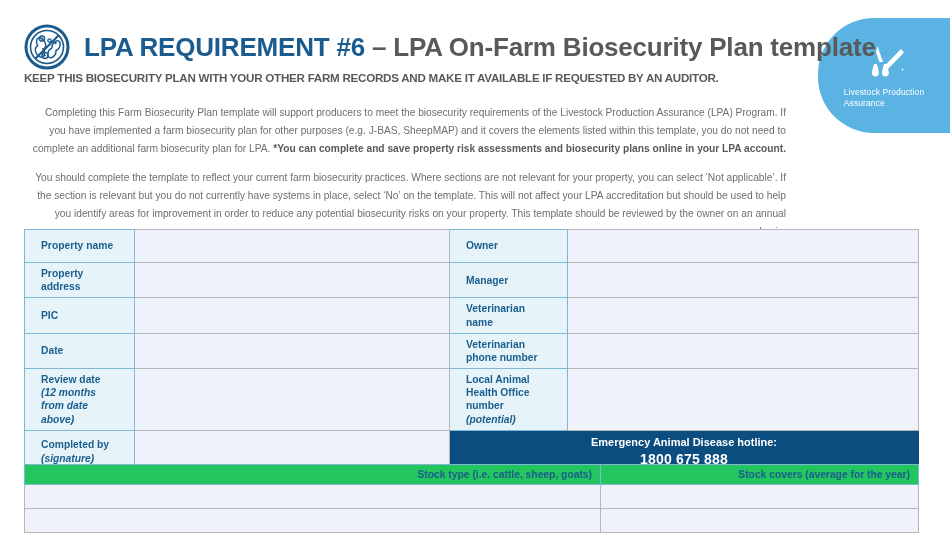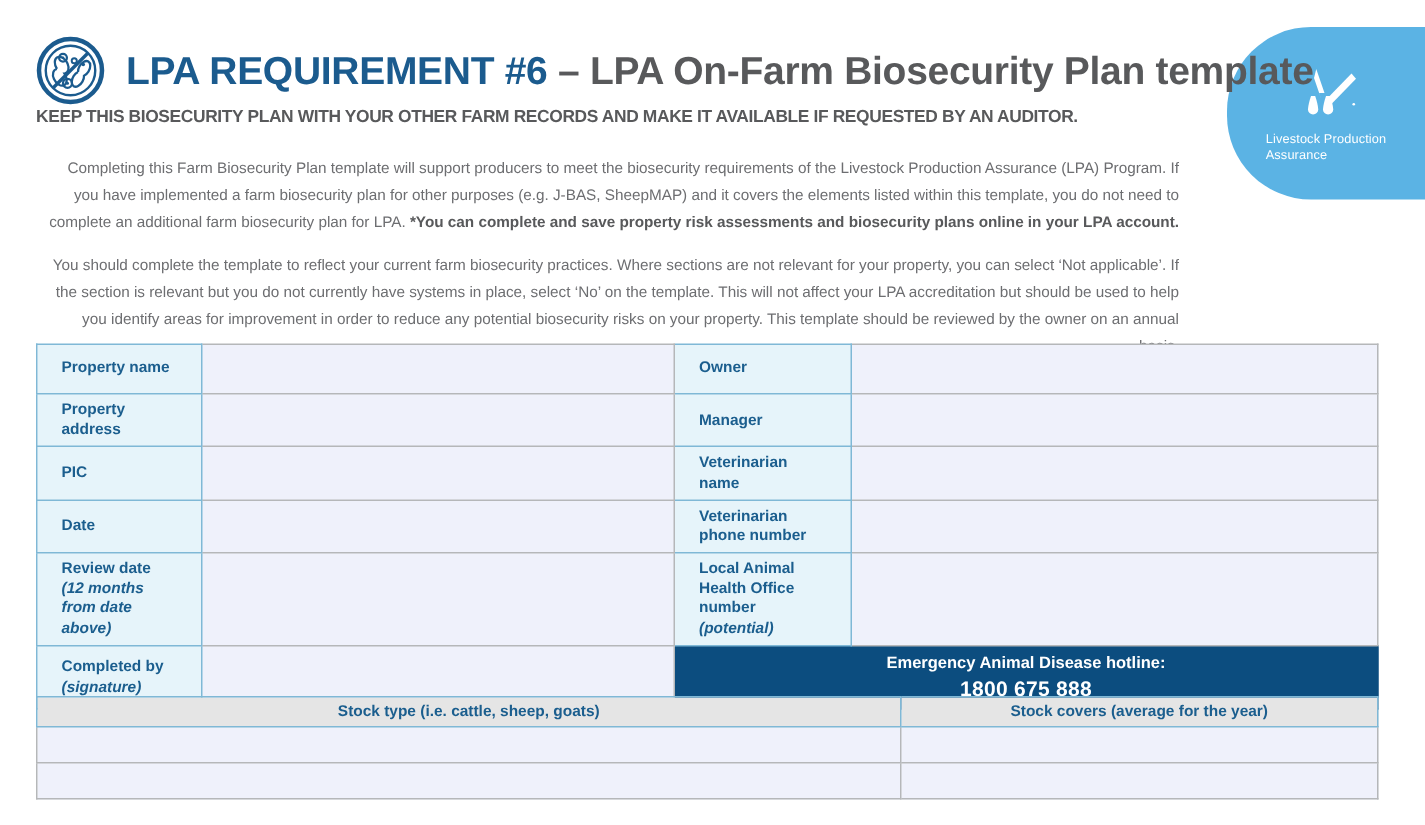--- a/index.html
+++ b/index.html
@@ -148,25 +148,25 @@
     background: #5BB3E4;
     color: #1B4F72;
     font-size: 11px;
     font-weight: bold;
     text-align: center;
     letter-spacing: 0.4px;
     height: 20px;
     border: 1px solid #3E9AD0;
   }
   .stock-head {
-    background: #e5e5e5;
+    background: #22c55e;
     color: #1B5E8E;
     font-size: 10.3px;
     font-weight: bold;
-    text-align: center;
+    text-align: right;
     height: 18px;
     border: 1px solid #7FB8D6;
   }
   .stock-cell {
     background: #EFF1FB;
     height: 24px;
     border: 1px solid #B5B7B9;
   }
 </style>
 </head>

